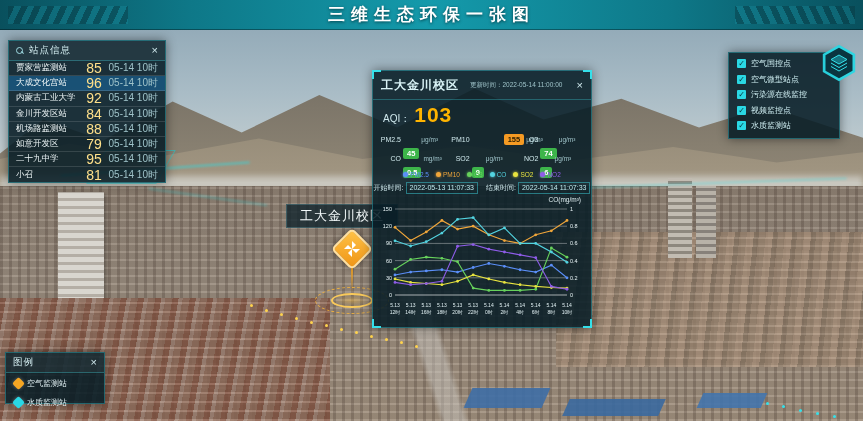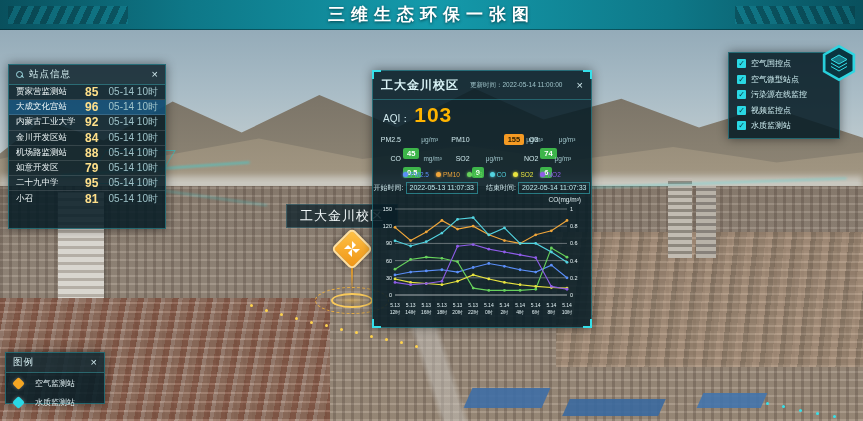--- a/index.html
+++ b/index.html
@@ -70,27 +70,27 @@
             border-bottom:1px solid rgba(64,224,234,.3); background:rgba(255,255,255,.05); }
   .p-title { font-size:9.5px; color:#d8f2f5; letter-spacing:1px; }
   .close { margin-left:auto; color:#cfe8ec; font-size:11px; line-height:11px; cursor:pointer; }
   .mag { position:relative; width:8px; height:8px; }
   .mag::before { content:""; position:absolute; left:0; top:0; width:5px; height:5px;
                  border:1px solid #9fdbe2; border-radius:50%; }
   .mag::after { content:""; position:absolute; left:5px; top:5px; width:3px; height:1px;
                 background:#9fdbe2; transform:rotate(45deg); }
 
   
-  #station-panel { left:8px; top:40px; width:158px; height:165px;margin-top:24px; }
+  #station-panel { left:8px; top:40px; width:158px; height:143px; }
   .srow { display:flex; align-items:center; gap:3px; padding:1px 7px; height:15.2px;
           border-bottom:1px solid rgba(255,255,255,.13); cursor:pointer; }
   .srow:last-child { border-bottom:none; }
   .srow.sel { background:rgba(26,110,168,.55); }
   .sname { flex:1; font-size:8.5px; color:#eef6f7; white-space:nowrap; overflow:hidden; }
-  .saqi  { width:18px; font-size:12px; color:#ffe08a; text-align:left;font-weight:bold; }
+  .saqi  { width:18px; font-size:14px; color:#ffe08a; text-align:center; }
   .stime { width:52px; font-size:10px; color:#9fc3c9; text-align:right; }
 
   
   #popup { left:372px; top:70px; width:220px; z-index:25; padding-bottom:4px; }
   .corner { position:absolute; width:9px; height:9px; z-index:26; }
   .c1 { left:-1px; top:-1px; border-left:2px solid #35e0ea; border-top:2px solid #35e0ea; }
   .c2 { right:-1px; top:-1px; border-right:2px solid #35e0ea; border-top:2px solid #35e0ea; }
   .c3 { left:-1px; bottom:-1px; border-left:2px solid #35e0ea; border-bottom:2px solid #35e0ea; }
   .c4 { right:-1px; bottom:-1px; border-right:2px solid #35e0ea; border-bottom:2px solid #35e0ea; }
   #popup .p-head { padding:6px 8px 5px; background:none; }
@@ -131,21 +131,21 @@
   #hex-btn { position:absolute; right:6px; top:44px; width:36px; height:38px; z-index:22; cursor:pointer; }
   .hexo { position:absolute; inset:0; background:#29d8e4;
           clip-path:polygon(50% 2%,95% 26%,95% 74%,50% 98%,5% 74%,5% 26%); opacity:.95; }
   .hexi { position:absolute; inset:3px; background:#0a3540;
           clip-path:polygon(50% 2%,95% 26%,95% 74%,50% 98%,5% 74%,5% 26%); }
   #hex-btn svg { position:absolute; left:7px; top:8px; }
 
   
   #legend-panel { left:5px; top:352px; width:100px; height:52px; }
   .lg-list { padding:5px 8px; display:flex; flex-direction:column; gap:8px; }
-  .lg-item { display:flex; align-items:center; gap:12px; }
+  .lg-item { display:flex; align-items:center; gap:4px; }
   .lg-icon { width:9px; height:9px; transform:rotate(45deg); border-radius:2px; flex:none;
              box-shadow:0 0 4px rgba(255,255,255,.35); }
   .lg-label { font-size:8px; color:#dfeef1; }
 
   
   #marker-label { position:absolute; left:286px; top:204px; width:112px; height:24px; z-index:15;
       background:rgba(14,34,44,.78); border:1px solid rgba(120,200,210,.25);
       display:flex; align-items:center; justify-content:center;
       color:#f2f8f9; font-size:13px; letter-spacing:1px; }
   #marker-pin { position:absolute; left:334px; top:231px; width:36px; height:36px; z-index:14; }

